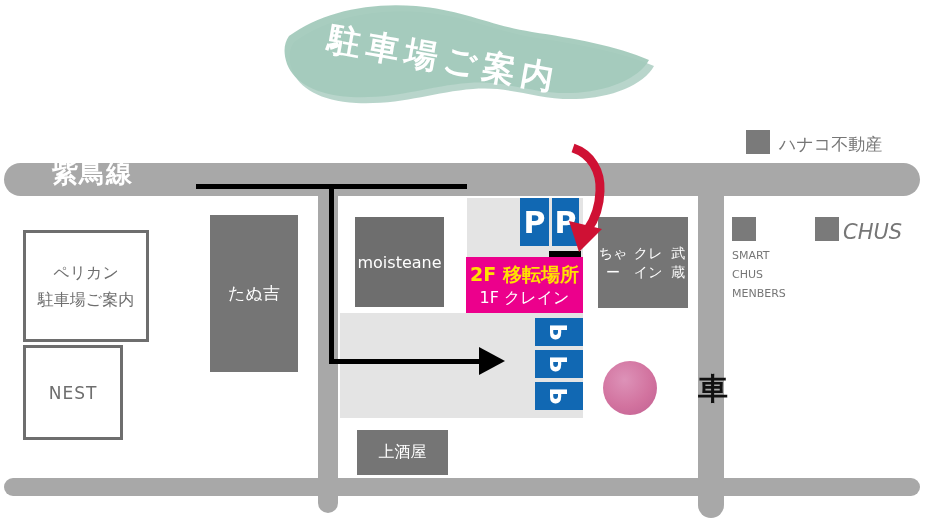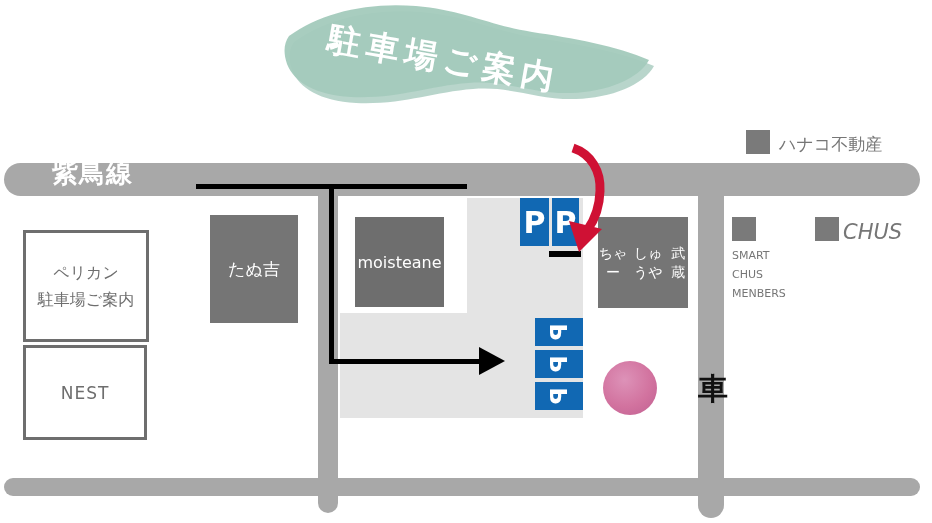--- a/index.html
+++ b/index.html
@@ -37,22 +37,22 @@
   .lot { background:var(--parking-lot,#e4e4e4); }
   .lot-upper { left:467px; top:198px; width:116px; height:115px; }
   .lot-lower { left:340px; top:313px; width:243px; height:105px; }
 
   
   .bld-solid { background:var(--building,#757575); color:#fff;
     display:flex; flex-direction:row; align-items:center; justify-content:center; text-align:center; }
   .bld-outline { border:3px solid var(--building-dark,#6e6e6e); color:var(--building-dark,#6e6e6e);
     display:flex; flex-direction:column; align-items:center; justify-content:center; text-align:center; }
   .pelican { left:23px; top:230px; width:126px; height:112px; font-size:16px; line-height:27px; }
-  .nest { left:23px; top:345px; width:124px; height:95px; font-size:17px; letter-spacing:1px; }
-  .tanukichi { left:210px; top:215px; width:88px; height:108px; font-size:17px; }
+  .nest { left:23px; top:345px; width:100px; height:95px; font-size:17px; letter-spacing:1px; }
+  .tanukichi { left:210px; top:215px; width:88px; height:157px; font-size:17px; }
   .moisteane { left:355px; top:217px; width:89px; height:90px; font-size:16px; background:var(--building-dark,#6e6e6e); }
   .kamisakaya { left:357px; top:430px; width:91px; height:45px; font-size:16px; }
   .chashuya { left:598px; top:217px; width:90px; height:91px; font-size:14px; line-height:19px; }
 
   
   .gray-sq { width:24px; height:24px; background:#7a7a7a; }
   .gray-label { color:var(--gray-text,#767676); }
 
   
   .p-sign { background:var(--blue,#1168b3); color:#fff; font-weight:bold;
@@ -118,23 +118,26 @@
   </div>
   <div class="abs bld-outline nest">
     <div>NEST</div>
   </div>
   <div class="abs bld-solid tanukichi">
     <div>たぬ吉</div>
   </div>
   <div class="abs bld-solid moisteane">
     <div>moisteane</div>
   </div>
+  <div class="abs bld-solid kamisakaya">
+    <div>上酒屋</div>
+  </div>
   <div class="abs bld-solid chashuya">
     <div>ちゃー</div>
-    <div>しゅうや</div>
+    <div>クレイン</div>
     <div>武蔵</div>
   </div>
 
   <div class="abs gray-sq" style="left:746px;top:130px;"></div>
   <div class="abs gray-label hanako-label">ハナコ不動産</div>
   <div class="abs gray-sq" style="left:732px;top:217px;"></div>
   <div class="abs gray-sq" style="left:815px;top:217px;"></div>
   <div class="abs gray-label chus-label">CHUS</div>
   <div class="abs gray-label smart-label">
     <div>SMART</div>
@@ -144,20 +147,24 @@
 
   <div class="abs p-sign p-up" style="left:520px;width:29px;">
     <span>P</span>
   </div>
   <div class="abs p-sign p-up" style="left:552px;width:27px;">
     <span>P</span>
   </div>
 
   <div class="abs gate-bar"></div>
 
+  <div class="abs dest">
+    <div class="dest-f2">2F 移転場所</div>
+    <div class="dest-f1">1F クレイン</div>
+  </div>
 
   <div class="abs p-sign p-rot" style="top:318px;">
     <span>P</span>
   </div>
   <div class="abs p-sign p-rot" style="top:350px;">
     <span>P</span>
   </div>
   <div class="abs p-sign p-rot" style="top:382px;">
     <span>P</span>
   </div>

